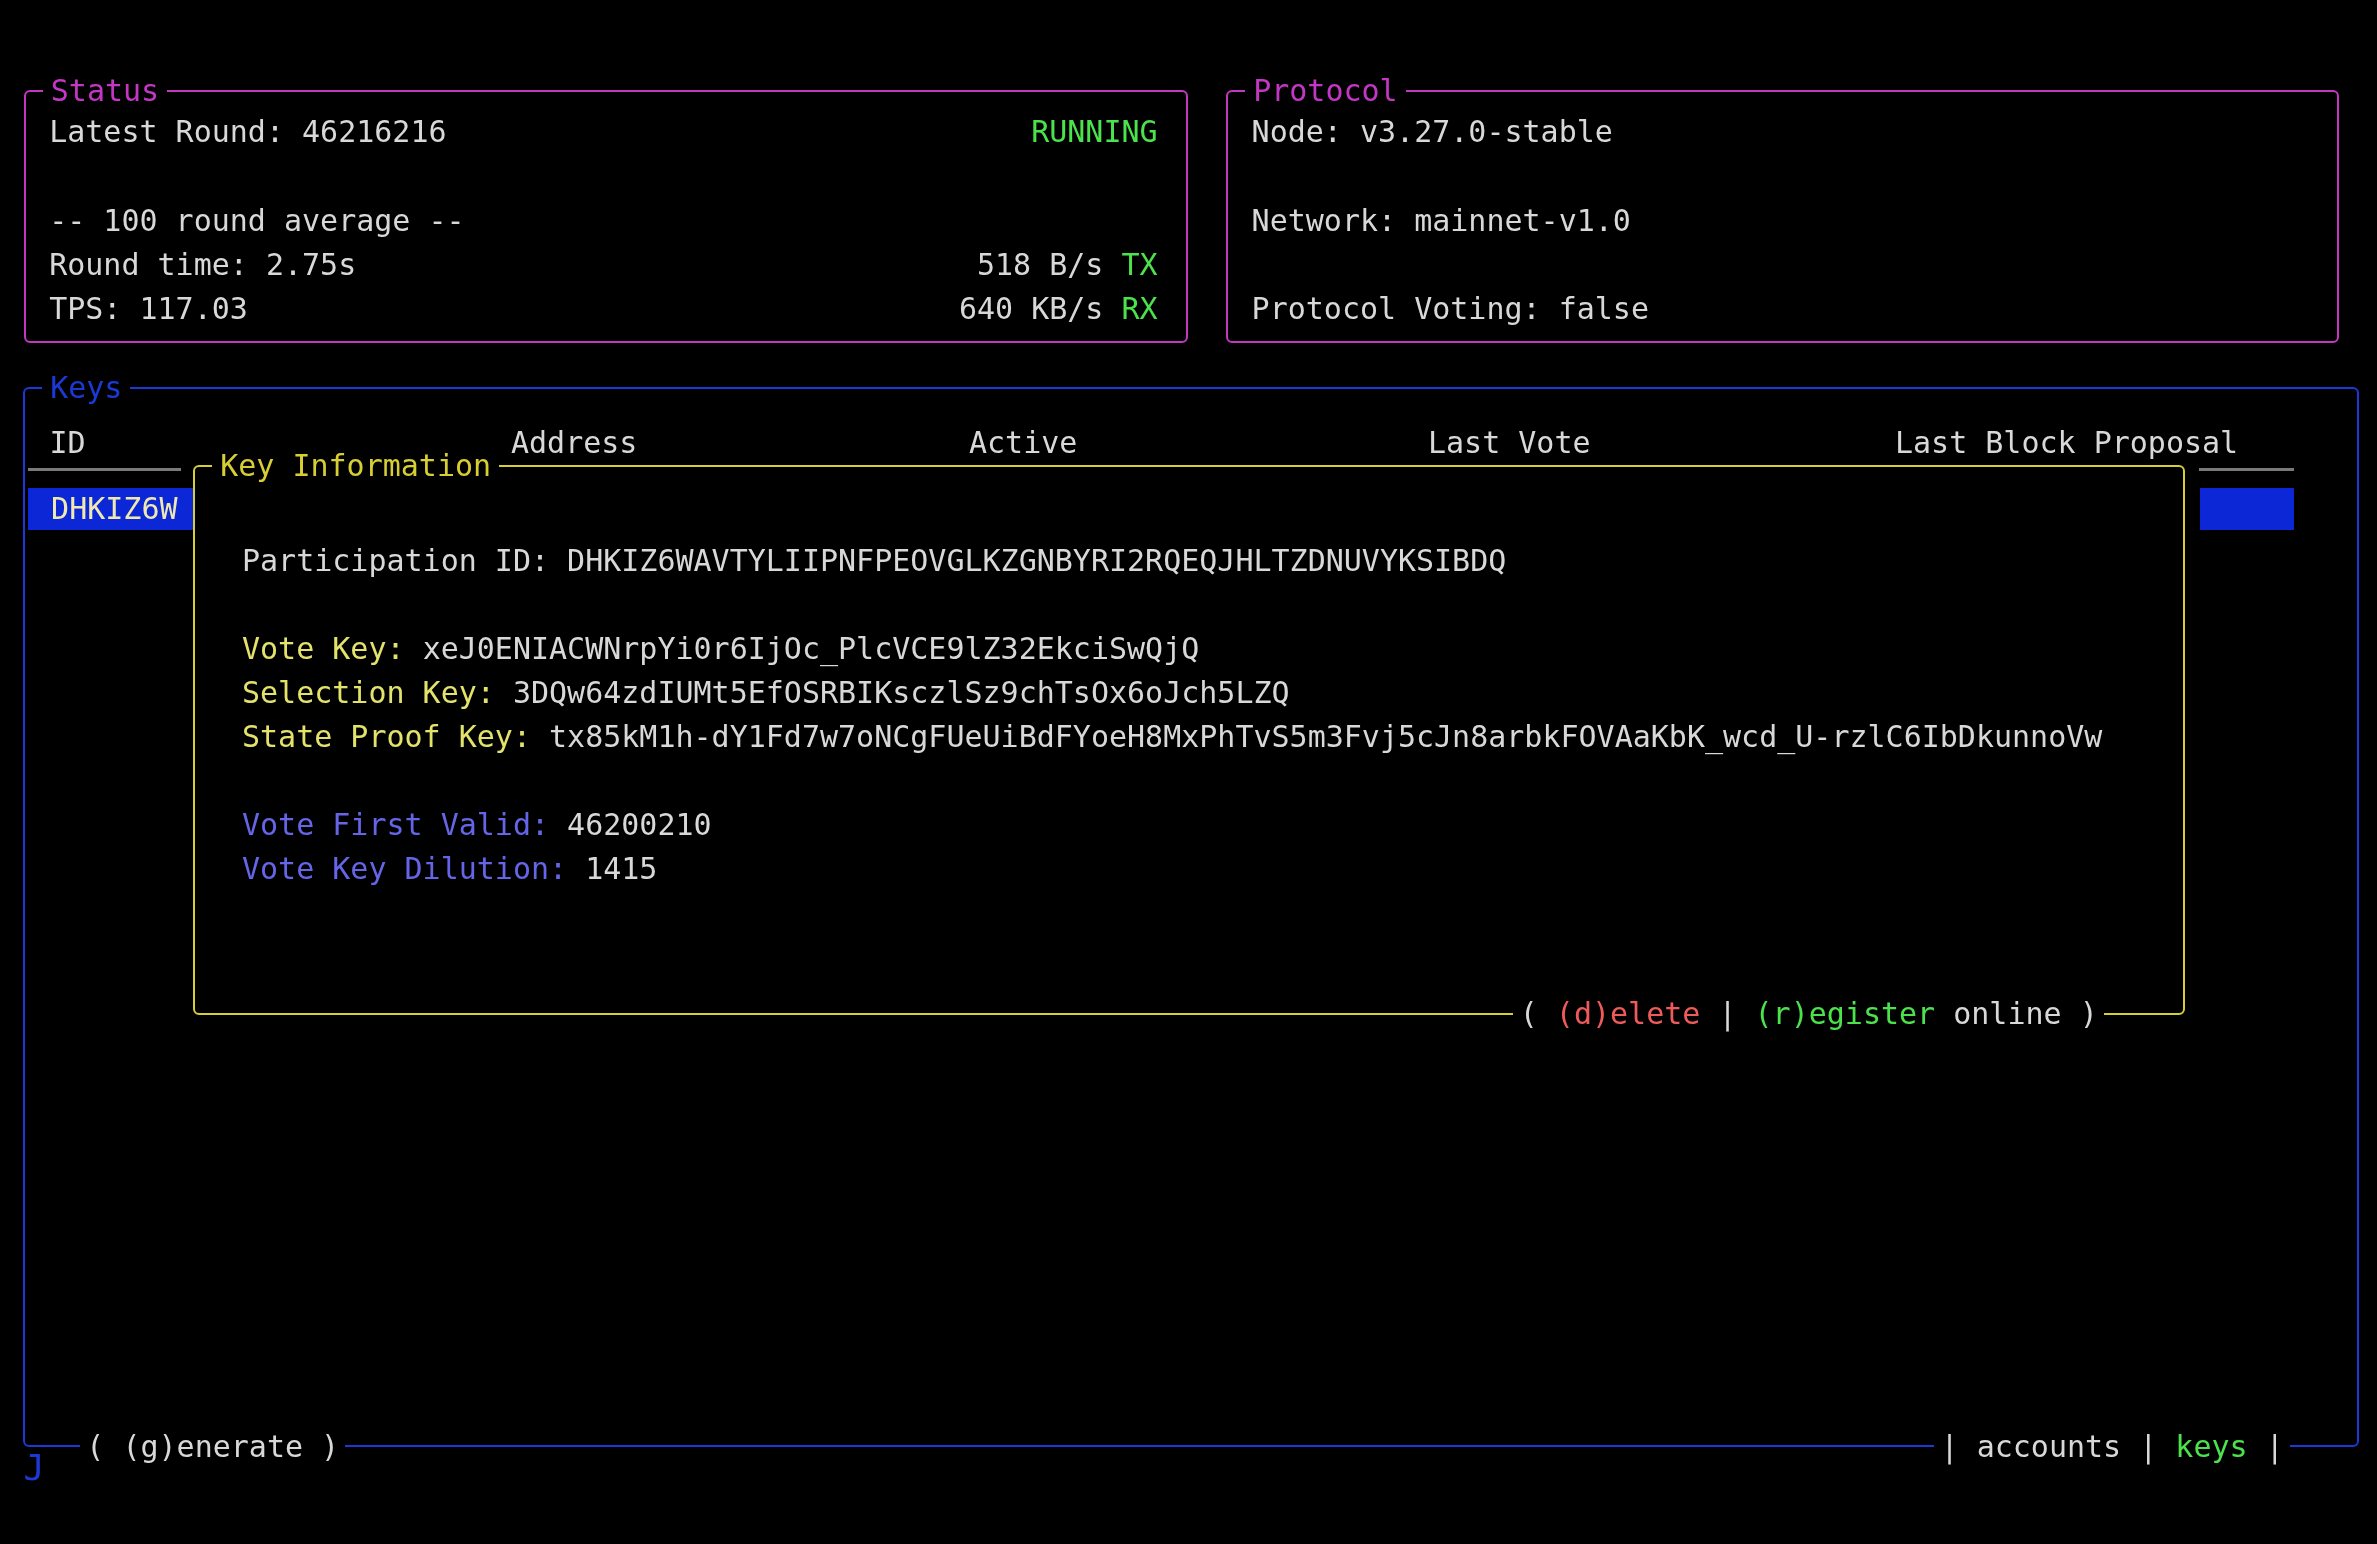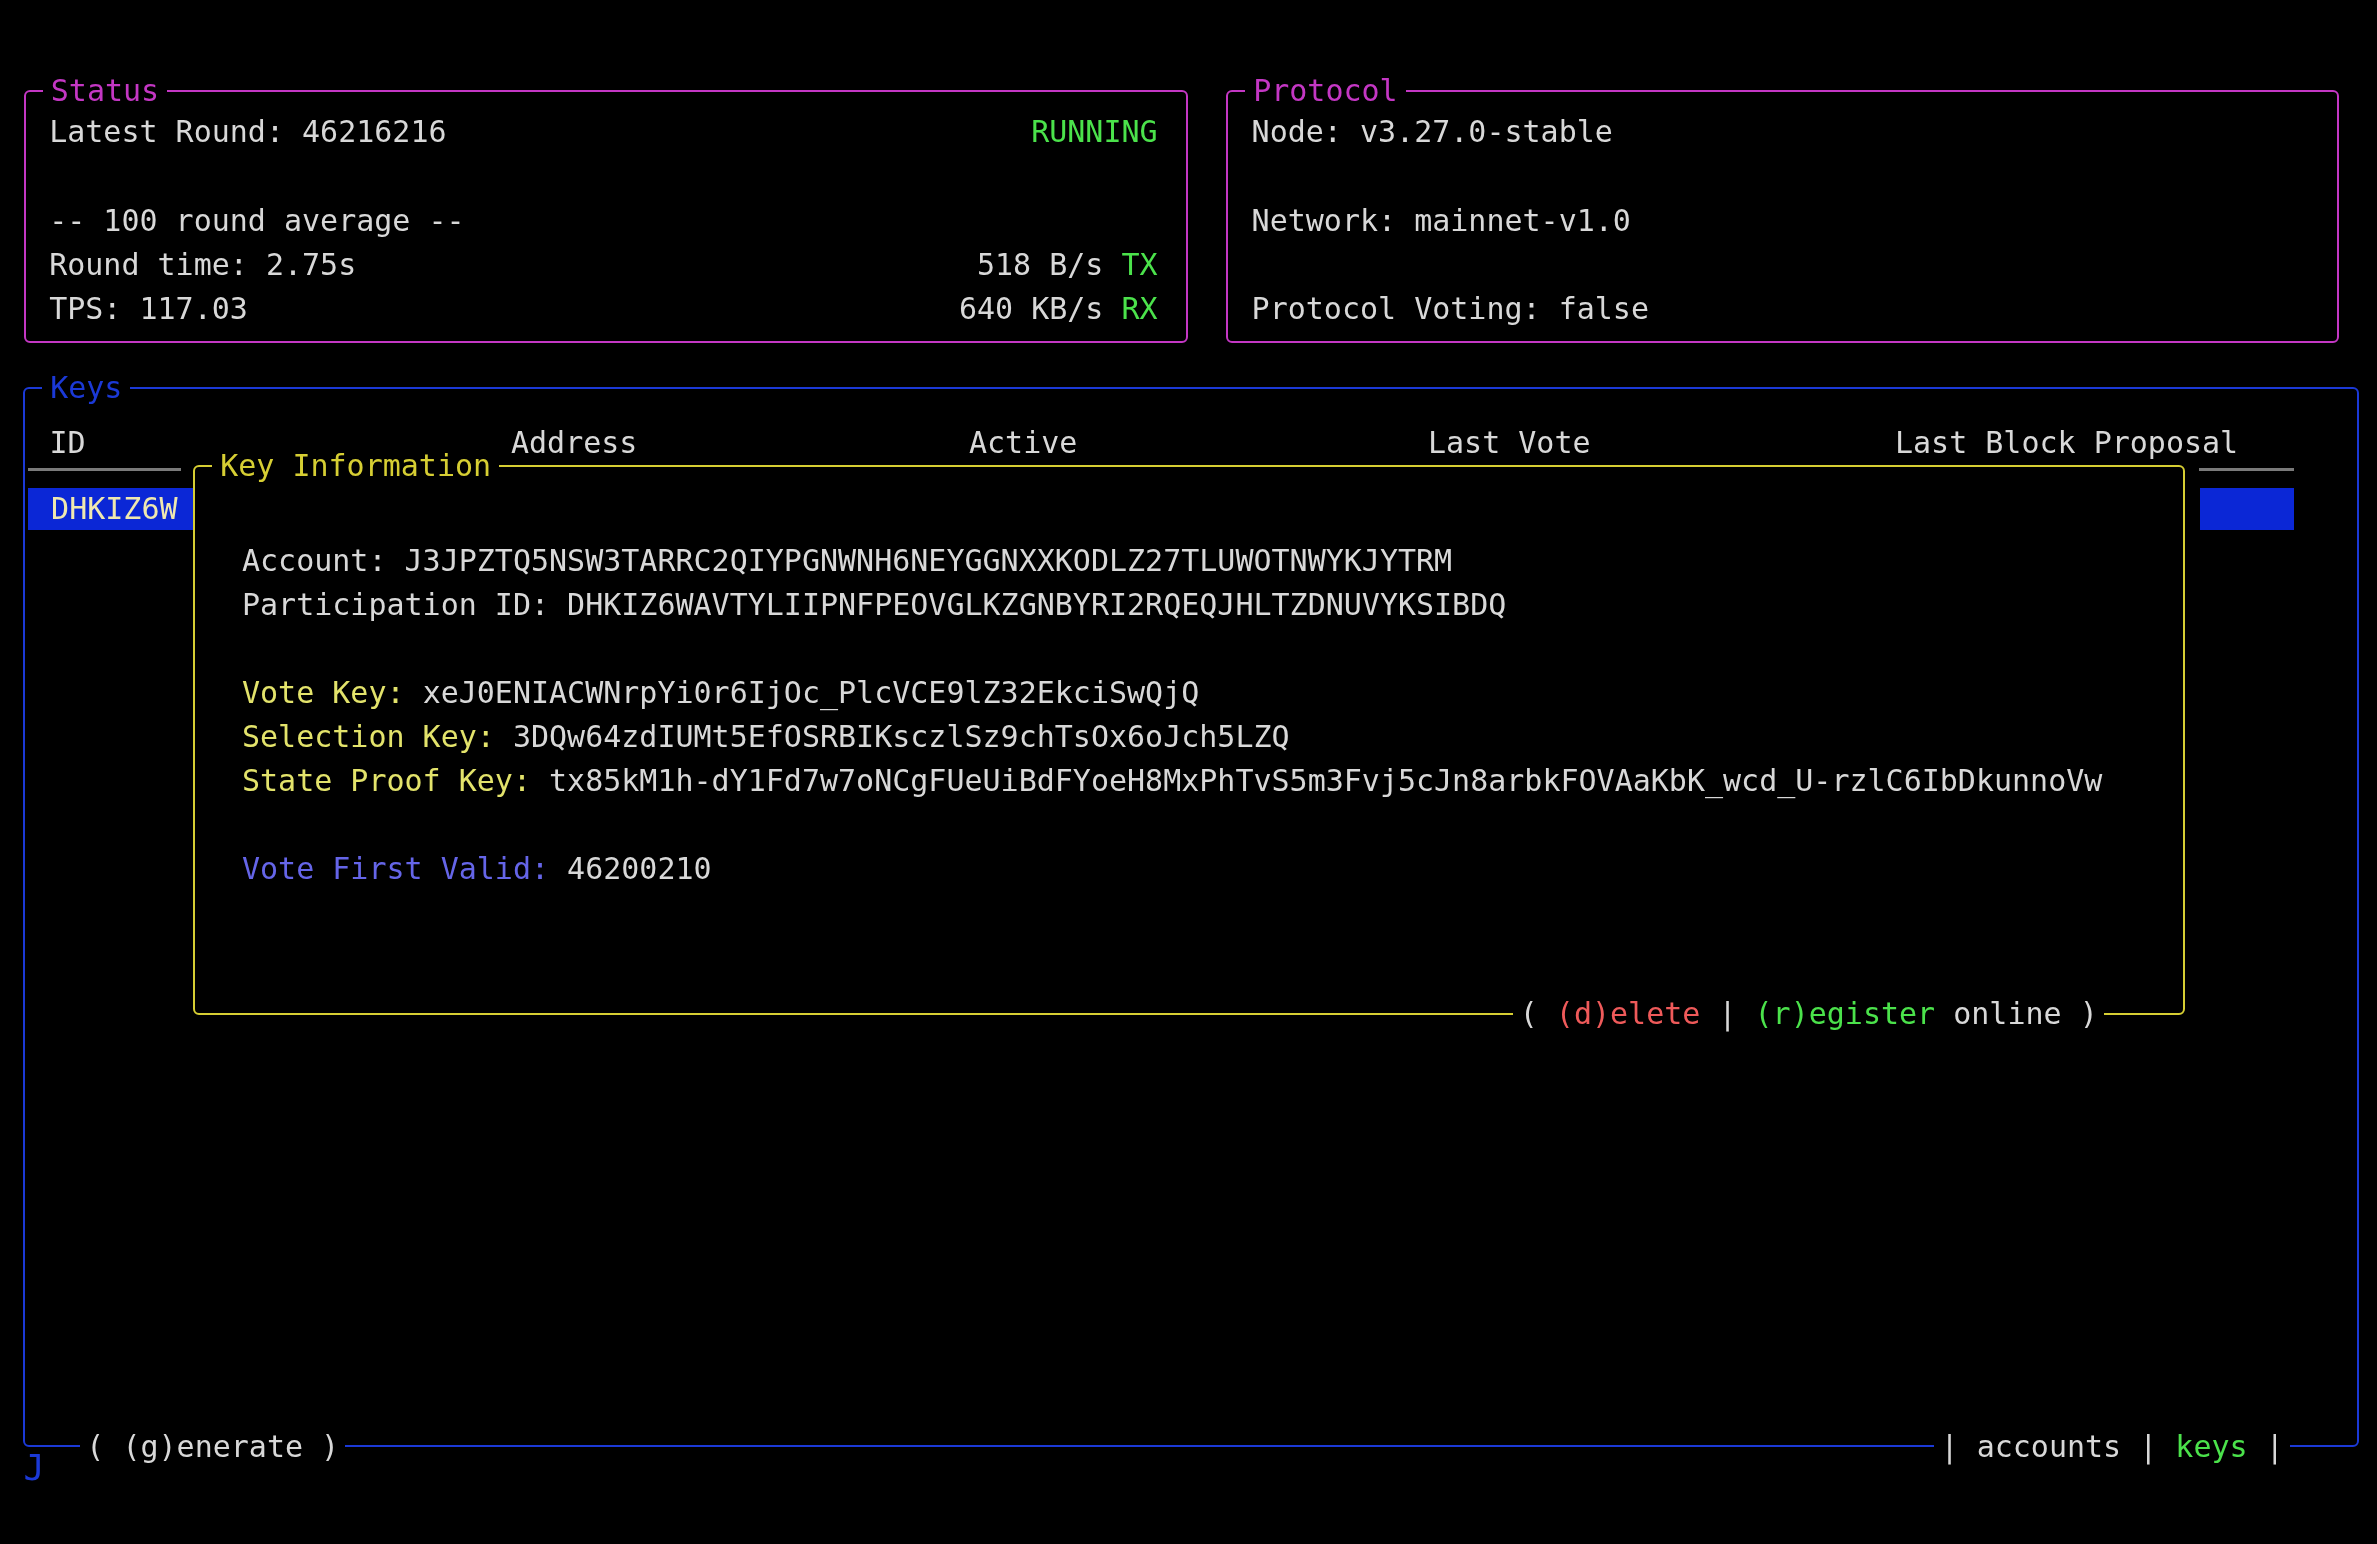--- a/index.html
+++ b/index.html
@@ -110,27 +110,27 @@
   <div class="sel-rect" style="left:2175px; top:99px; width:94px;"></div>
 
   <div class="border-embed" style="left:55px; bottom:-24.4px;">( (g)enerate )</div>
   <div class="border-embed" style="right:67px; bottom:-24.4px;"><span class="white">| </span><span class="white">accounts</span><span class="white"> | </span><span class="green">keys</span><span class="white"> |</span></div>
 </div>
 
 <div class="panel yellowb" style="left:193px; top:465px; width:1992px; height:550px; z-index:5;">
   <div class="panel-title yellow-title">Key Information</div>
 
   <div class="modal-content">
-    <div class="mline"><span class="white">Account: </span><span class="white">J3JPZTQ5NSW3TARRC2QIYPGNWNH6NEYGGNXXKODLZ27TLUWOTNWYKJYTRM</span></div>
     <div class="mline"><span class="white">Participation ID: </span><span class="white">DHKIZ6WAVTYLIIPNFPEOVGLKZGNBYRI2RQEQJHLTZDNUVYKSIBDQ</span></div>
     <div class="mline"></div>
     <div class="mline"><span class="key-label">Vote Key: </span><span class="white">xeJ0ENIACWNrpYi0r6IjOc_PlcVCE9lZ32EkciSwQjQ</span></div>
     <div class="mline"><span class="key-label">Selection Key: </span><span class="white">3DQw64zdIUMt5EfOSRBIKsczlSz9chTsOx6oJch5LZQ</span></div>
     <div class="mline"><span class="key-label">State Proof Key: </span><span class="white">tx85kM1h-dY1Fd7w7oNCgFUeUiBdFYoeH8MxPhTvS5m3Fvj5cJn8arbkFOVAaKbK_wcd_U-rzlC6IbDkunnoVw</span></div>
     <div class="mline"></div>
     <div class="mline"><span class="valid-label">Vote First Valid: </span><span class="white">46200210</span></div>
+    <div class="mline"><span class="valid-label">Vote Key Dilution: </span><span class="white">1415</span></div>
   </div>
 
   <div class="border-embed" style="right:79px; bottom:-23px;"><span class="white">( </span><span class="red">(d)elete</span><span class="white"> | </span><span class="green">(r)egister</span><span class="white"> online )</span></div>
 </div>
 
 <div class="corner-j">J</div>
 
 
 </body></html>

